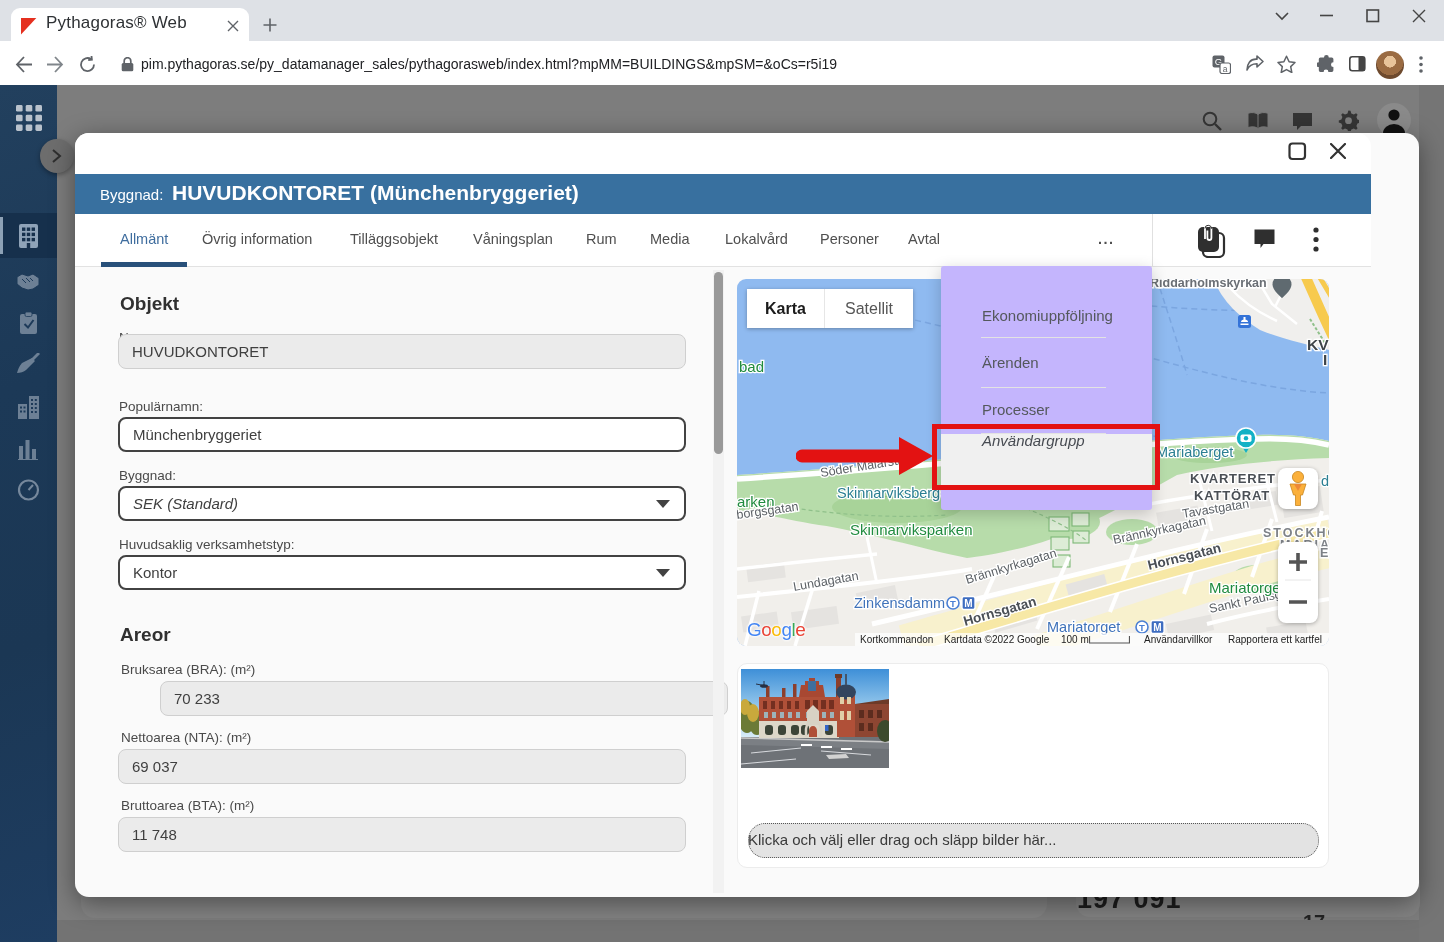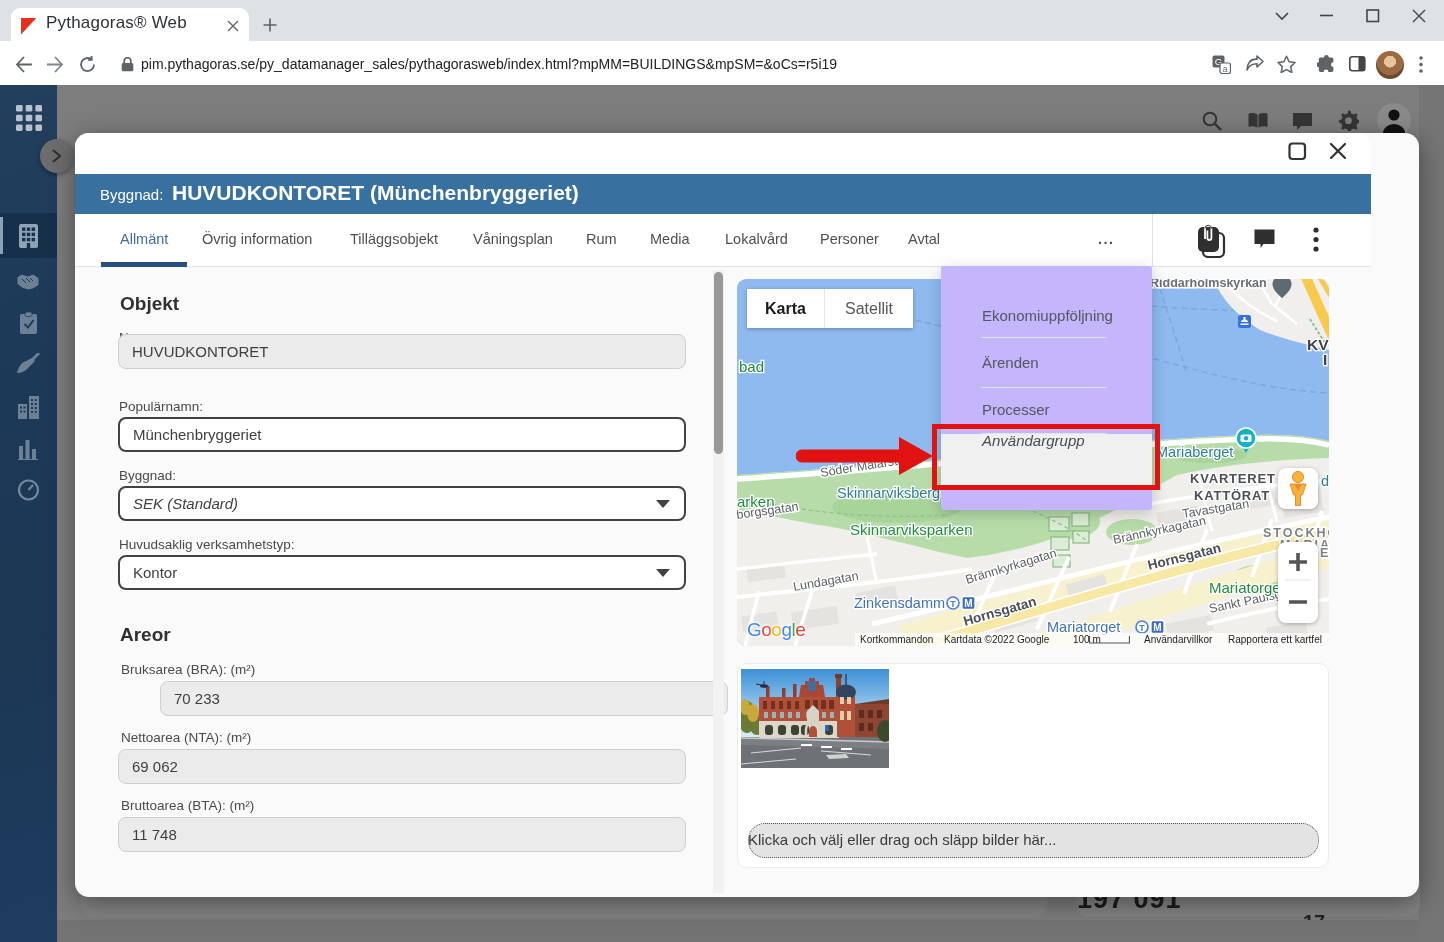--- a/index.html
+++ b/index.html
@@ -309,21 +309,21 @@
 <div class="label" style="left:44px;top:266px;">Populärnamn:</div>
 <div class="input ena" style="top:284px;">Münchenbryggeriet</div>
 <div class="label" style="left:44px;top:335px;">Byggnad:</div>
 <div class="input ena" style="top:353px;font-style:italic;">SEK (Standard)<span class="caret"></span></div>
 <div class="label" style="left:44px;top:404px;">Huvudsaklig verksamhetstyp:</div>
 <div class="input ena" style="top:422px;">Kontor<span class="caret"></span></div>
 <div class="h2" style="left:45px;top:491px;">Areor</div>
 <div class="label" style="left:46px;top:529px;">Bruksarea (BRA): (m²)</div>
 <div class="input dis" style="top:548px;margin-left:42px;">70 233</div>
 <div class="label" style="left:46px;top:597px;">Nettoarea (NTA): (m²)</div>
-<div class="input dis" style="top:616px;">69 062</div>
+<div class="input dis" style="top:616px;">69 037</div>
 <div class="label" style="left:46px;top:665px;">Bruttoarea (BTA): (m²)</div>
 <div class="input dis" style="top:684px;">11 748</div>
 <div class="abs" style="left:638px;top:137px;width:11px;height:623px;background:#f2f2f2;"></div>
 <div class="abs" style="left:639px;top:139px;width:9px;height:182px;background:#999;border-radius:5px;"></div>
 
 <div class="abs" id="mapbox" style="left:662px;top:146px;width:592px;height:367px;border-radius:9px;overflow:hidden;background:#8fbaf0;">
 <svg width="592" height="367" style="position:absolute;left:0;top:0;" font-family="Liberation Sans">
   <g stroke="#7ba6e0" stroke-width="1.5" fill="none" stroke-dasharray="6,4">
     <path d="M246,4 C360,26 480,36 592,30"></path>
           <path d="M420,0 C430,32 441,64 450,96"></path>
@@ -462,21 +462,21 @@
 <div class="abs" style="left:541px;top:263px;width:40px;height:81px;border-radius:8px;background:#fff;box-shadow:0 1px 4px rgba(0,0,0,.3);"></div>
 <svg class="abs" style="left:541px;top:263px" width="40" height="81">
         <path d="M20,11 V29 M11,20 H29" stroke="#555" stroke-width="3.6"></path>
         <path d="M7,38 H33" stroke="#e6e6e6" stroke-width="1"></path>
         <path d="M11,60 H29" stroke="#555" stroke-width="3.6"></path>
       </svg>
 <div class="abs" style="left:10px;top:340px;font-size:19px;letter-spacing:-0.5px;text-shadow:0 0 3px #fff,0 0 3px #fff,0 0 3px #fff;"><span style="color:#4285F4">G</span><span style="color:#EA4335">o</span><span style="color:#FBBC05">o</span><span style="color:#4285F4">g</span><span style="color:#34A853">l</span><span style="color:#EA4335">e</span></div>
 <div class="abs" style="left:118px;top:354px;width:474px;height:13px;background:rgba(255,255,255,.72);"></div>
 <div class="abs" style="left:123px;top:355px;font-size:10px;color:#222;">Kortkommandon</div>
 <div class="abs" style="left:207px;top:355px;font-size:10px;color:#222;">Kartdata ©2022 Google</div>
-<div class="abs" style="left:324px;top:355px;font-size:10px;color:#222;margin-left:12px;">100 m</div>
+<div class="abs" style="left:324px;top:355px;font-size:10px;color:#222;">100 m</div>
 <svg class="abs" style="left:352px;top:356px" width="41" height="9">
         <path d="M0.5,1 V8 H40.5 V1" stroke="#555" stroke-width="1.2" fill="none"></path>
       </svg>
 <div class="abs" style="left:407px;top:355px;font-size:10px;color:#222;">Användarvillkor</div>
 <div class="abs" style="left:491px;top:355px;font-size:10px;color:#222;">Rapportera ett kartfel</div>
 </div>
 
 <div class="abs" id="photocard" style="left:662px;top:530px;width:590px;height:203px;background:#fff;border:1px solid #ececec;border-radius:10px;">
   <svg class="abs" style="left:3px;top:5px" width="148" height="99">
     <defs>

